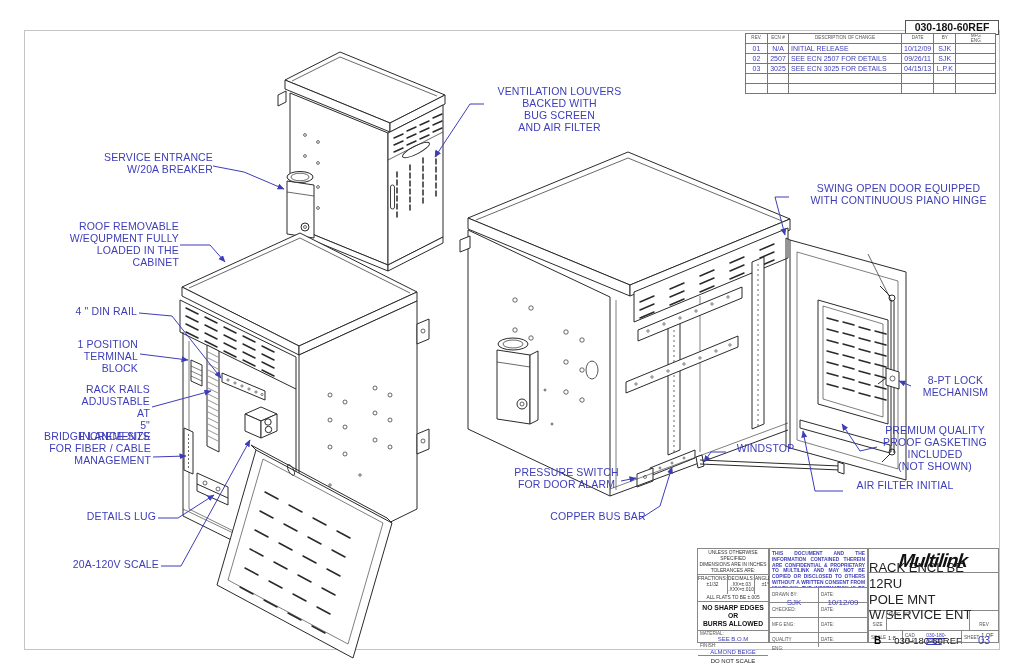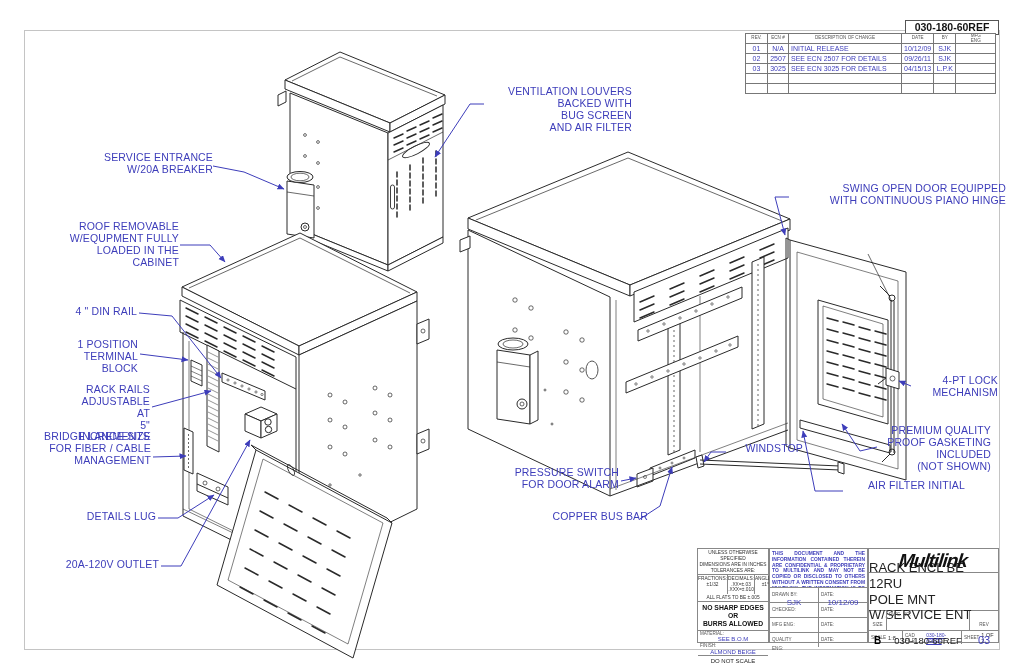--- a/index.html
+++ b/index.html
@@ -11,21 +11,21 @@
   #sheet-border{
     position:absolute;left:24px;top:30px;width:974px;height:618px;
     border:1px solid #c4c4c4;
   }
   svg{position:absolute;left:0;top:0;}
   
   .callout{
     position:absolute;color:#3d3dba;font-size:10.5px;line-height:1.13;
     white-space:pre-line;letter-spacing:.15px;font-weight:400;
   }
-  .c-center{text-align:right}.c-right{text-align:right}.c-left{text-align:right}
+  .c-center{text-align:right}.c-right{text-align:right}.c-left{text-align:center}
   
   #ref-box{
     position:absolute;left:905px;top:20px;width:92px;height:13px;
     border:1px solid #555;font-size:10.5px;font-weight:bold;color:#111;
     text-align:center;line-height:13px;background:#fff;
   }
   #rev-table{
     position:absolute;left:745px;top:33px;border-collapse:collapse;
     font-size:7px;color:#3d3dba;background:#fff;
   }
@@ -369,24 +369,24 @@
 <div class="callout c-right" style="left:75px;top:306px;width:62px">4 " DIN RAIL</div>
 <div class="callout c-center" style="left:52px;top:339px;width:86px">1 POSITION
 TERMINAL BLOCK</div>
 <div class="callout c-center" style="left:68px;top:384px;width:82px">RACK RAILS
 ADJUSTABLE AT
 5" INCREMENTS</div>
 <div class="callout c-center" style="left:33px;top:431px;width:118px">BRIDGE LANCE SIZE
 FOR FIBER / CABLE
 MANAGEMENT</div>
 <div class="callout c-right" style="left:80px;top:511px;width:76px">DETAILS LUG</div>
-<div class="callout c-right" style="left:60px;top:559px;width:99px">20A-120V OUTLET</div>
+<div class="callout c-right" style="left:60px;top:559px;width:99px">20A-120V SCALE</div>
 <div class="callout c-left" style="left:791px;top:183px;width:215px">SWING OPEN DOOR EQUIPPED
 WITH CONTINUOUS PIANO HINGE</div>
-<div class="callout c-left" style="left:913px;top:375px;width:85px">4-PT LOCK
+<div class="callout c-left" style="left:913px;top:375px;width:85px">8-PT LOCK
 MECHANISM</div>
 <div class="callout c-left" style="left:879px;top:425px;width:112px">PREMIUM QUALITY
 PROOF GASKETING
 INCLUDED
 (NOT SHOWN)</div>
 <div class="callout c-left" style="left:728px;top:443px;width:75px">WINDSTOP</div>
 <div class="callout c-left" style="left:845px;top:480px;width:120px">AIR FILTER INITIAL</div>
 <div class="callout c-left" style="left:514px;top:467px;width:105px">PRESSURE SWITCH
 FOR DOOR ALARM</div>
 <div class="callout c-left" style="left:548px;top:511px;width:100px">COPPER BUS BAR</div>

